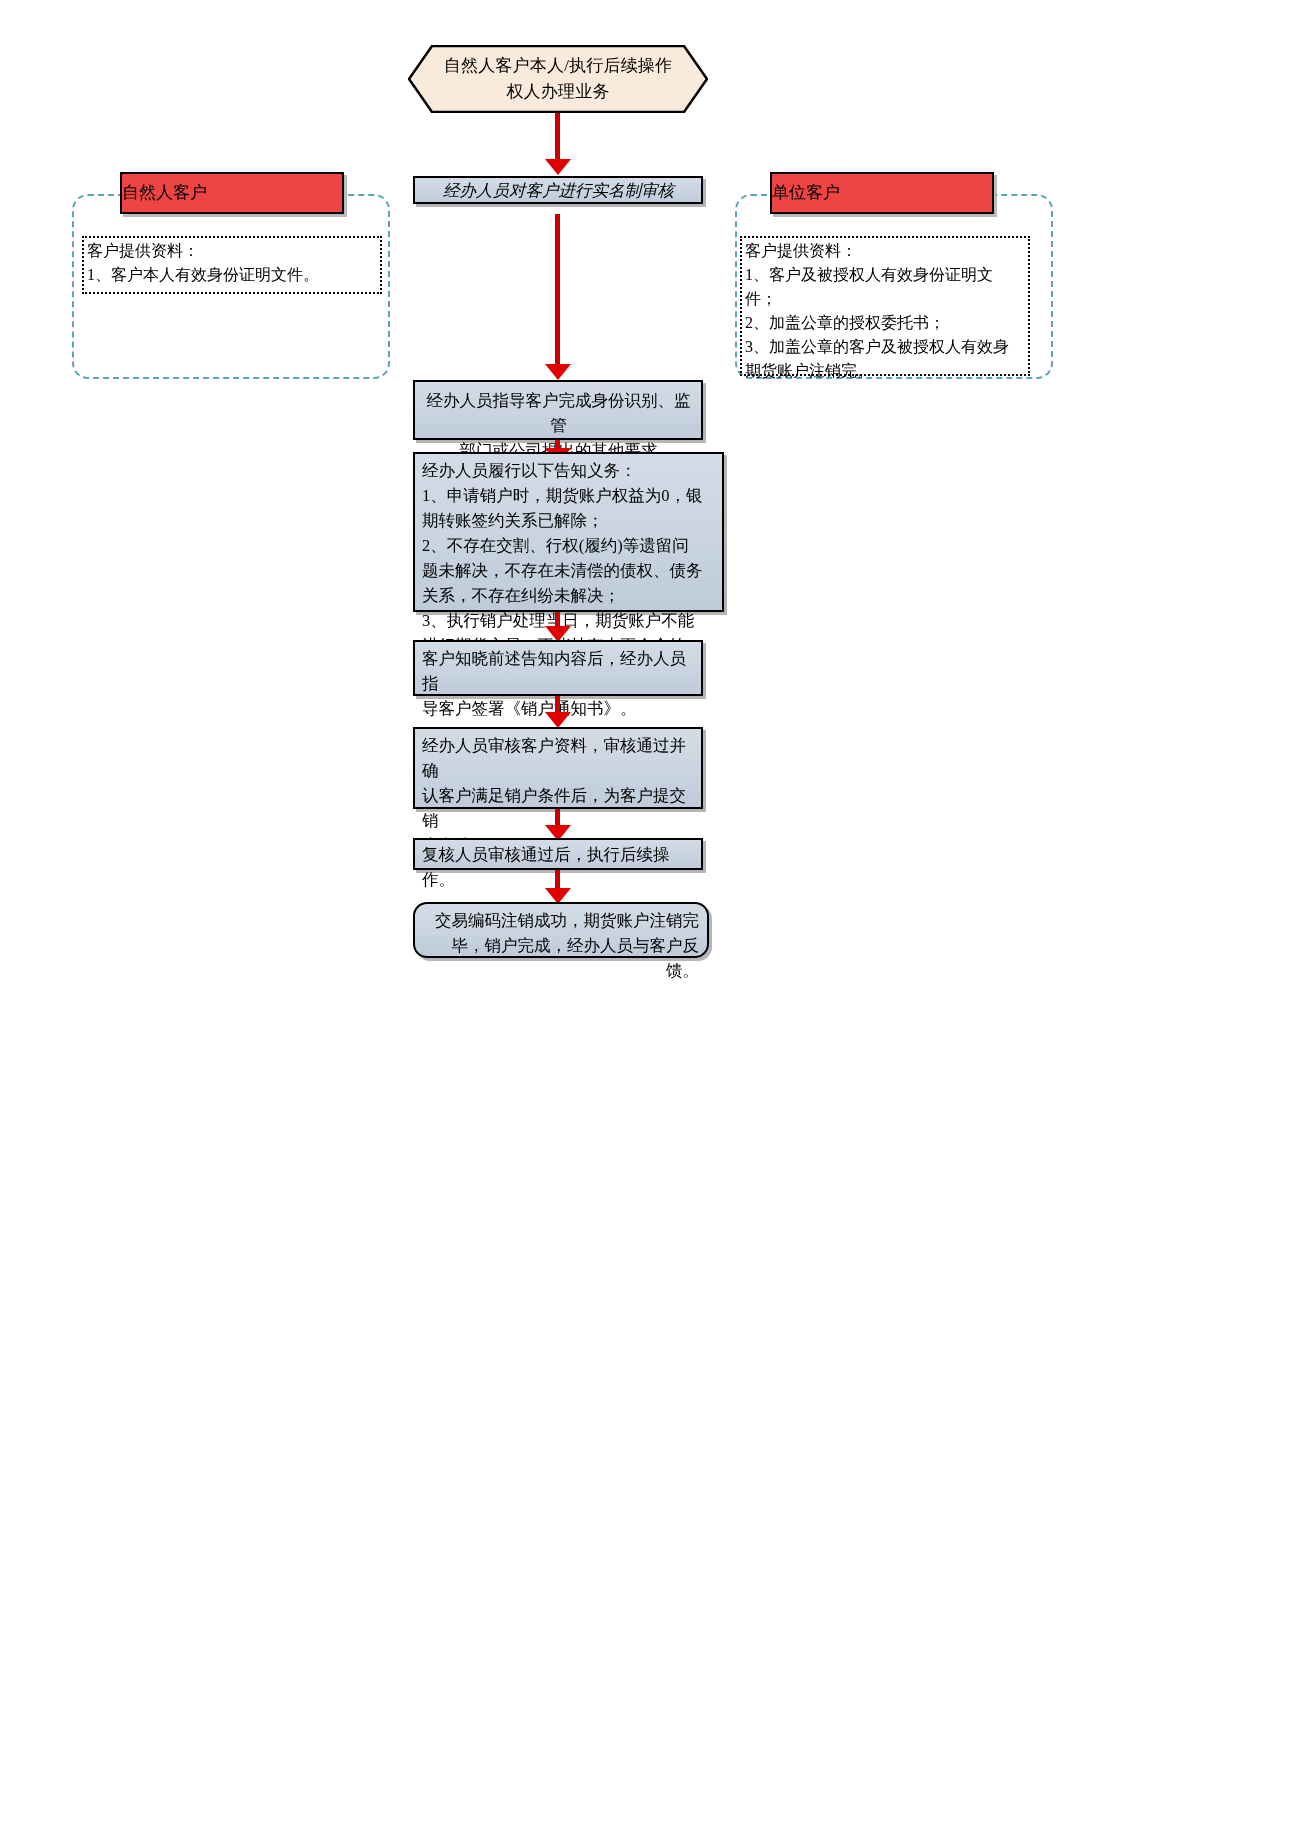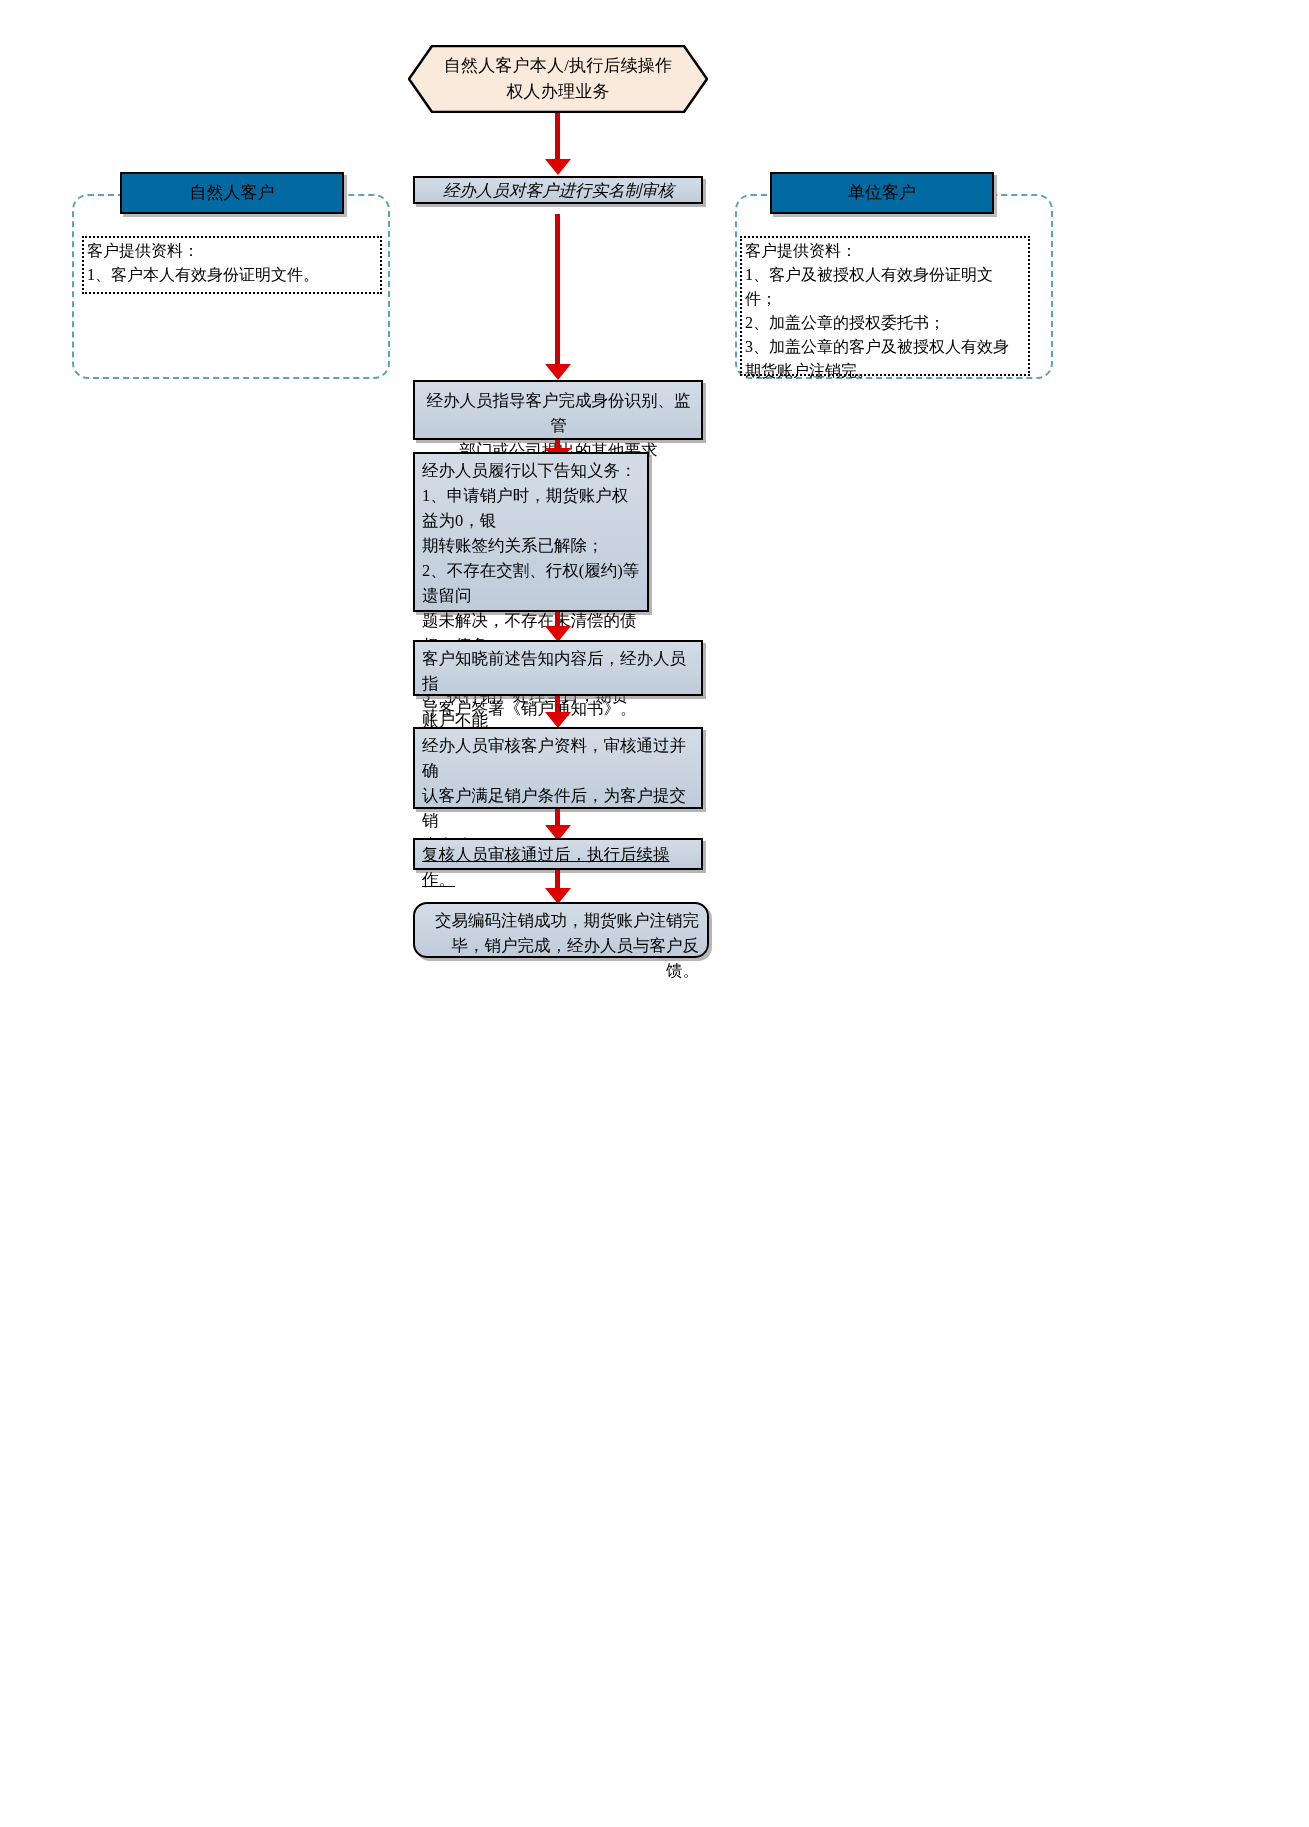--- a/index.html
+++ b/index.html
@@ -56,26 +56,26 @@
     box-shadow: 3px 3px 0 rgba(120,120,120,0.55);
     font-size: 16.5px;
     line-height: 25px;
     text-align: right;
     padding: 4px 8px;
     box-sizing: border-box;
   }
 
   
   .side-head {
-    background: #0369a1;
+    background: #ef4444;
     border: 2px solid #000000;
     box-shadow: 3px 3px 0 rgba(120,120,120,0.5);
     font-size: 17px;
     line-height: 22px;
-    display: flex; align-items: center; justify-content: center;
+    display: flex; align-items: center; 
     box-sizing: border-box;
   }
 
   
   .group-frame {
     border: 2px dashed #5ba3b5;
     border-radius: 16px;
     box-sizing: border-box;
   }
 
@@ -168,21 +168,21 @@
 <div class="node proc center" style="left:413px; top:380px; width:290px; height:60px; padding-top:6px;">
   <span style="display:block;">经办人员指导客户完成身份识别、监管</span>
   <span style="display:block;">部门或公司提出的其他要求</span>
 </div>
 
 <div class="conn" style="left:555px; top:440px; height:26px;">
   <div class="stem" style="height:10px;"></div>
   <div class="head" style="top:8px;"></div>
 </div>
 
-<div class="node proc left" style="left:413px; top:452px; width:236px; height:160px;">
+<div class="node proc left" style="left:413px; top:452px; width:311px; height:160px;">
   <span style="display:block;">经办人员履行以下告知义务：</span>
   <span style="display:block;">1、申请销户时，期货账户权益为0，银</span>
   <span style="display:block;">期转账签约关系已解除；</span>
   <span style="display:block;">2、不存在交割、行权(履约)等遗留问</span>
   <span style="display:block;">题未解决，不存在未清偿的债权、债务</span>
   <span style="display:block;">关系，不存在纠纷未解决；</span>
   <span style="display:block;">3、执行销户处理当日，期货账户不能</span>
   <span style="display:block;">进行期货交易，不能持有未平仓合约。</span>
 </div>
 
@@ -206,21 +206,21 @@
   <span style="display:block;">认客户满足销户条件后，为客户提交销</span>
   <span style="display:block;">户申请。</span>
 </div>
 
 <div class="conn" style="left:555px; top:809px; height:34px;">
   <div class="stem" style="height:18px;"></div>
   <div class="head" style="top:16px;"></div>
 </div>
 
 <div class="node proc left" style="left:413px; top:838px; width:290px; height:32px; padding-top:2px;">
-  <span style="display:block;text-decoration:underline;">复核人员审核通过后，执行后续操作。</span>
+  <span style="display:block;">复核人员审核通过后，执行后续操作。</span>
 </div>
 
 <div class="conn" style="left:555px; top:870px; height:36px;">
   <div class="stem" style="height:20px;"></div>
   <div class="head" style="top:18px;"></div>
 </div>
 
 <div class="node term" style="left:413px; top:902px; width:296px; height:56px;">
   <span style="display:block;">交易编码注销成功，期货账户注销完</span>
   <span style="display:block;">毕，销户完成，经办人员与客户反馈。</span>

